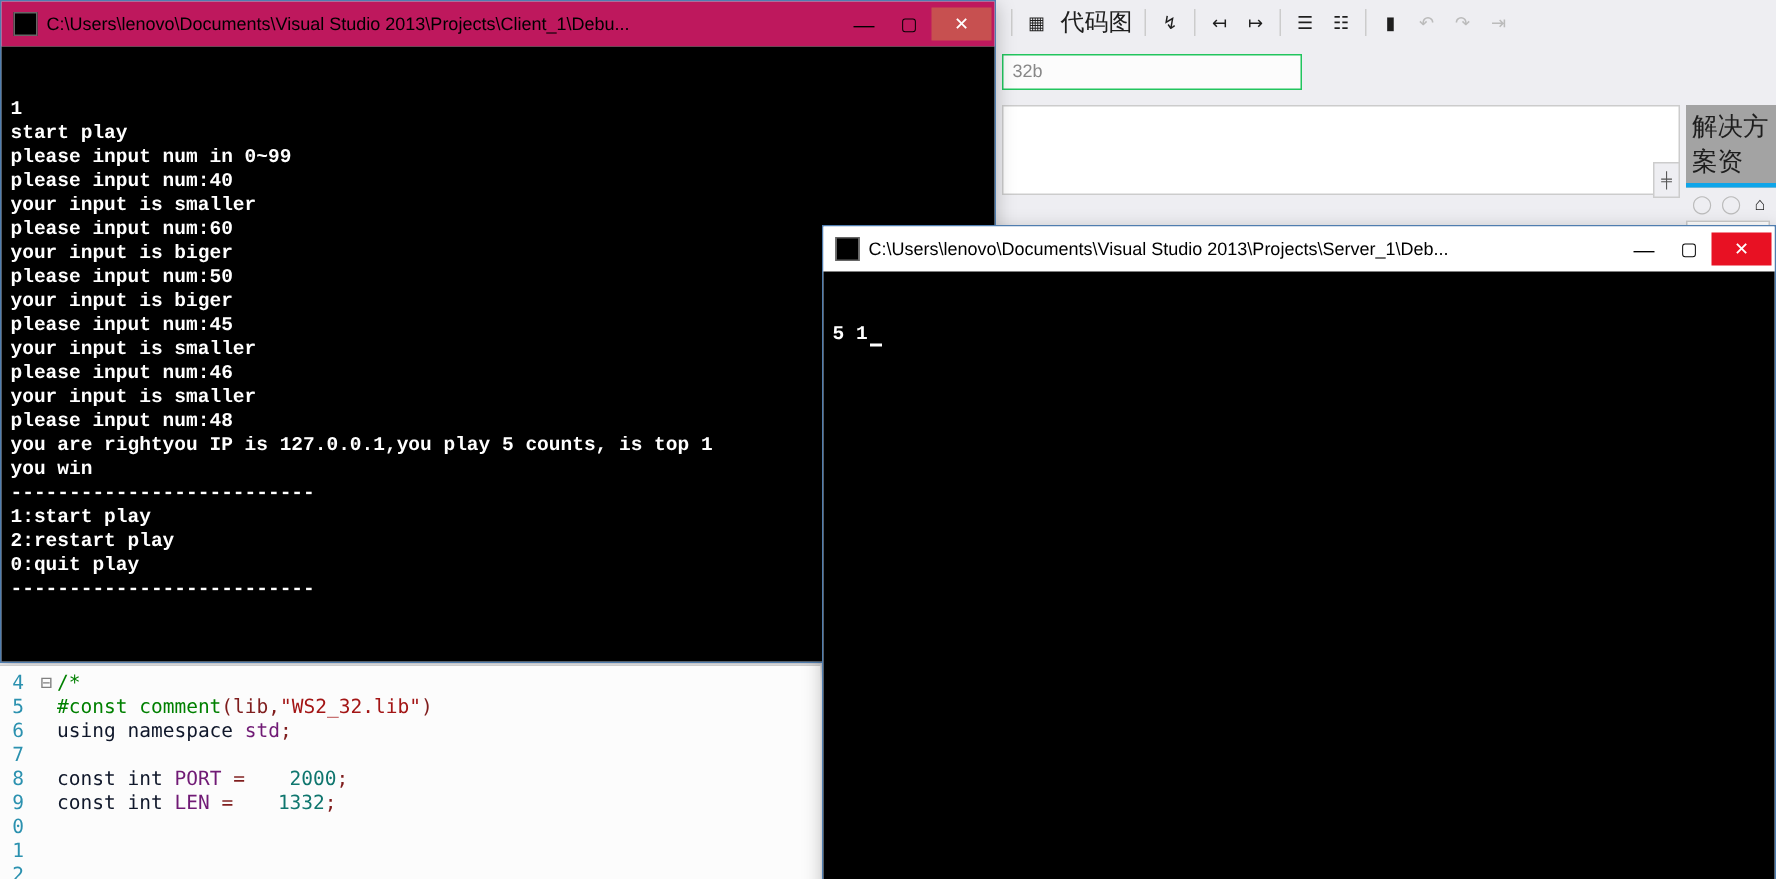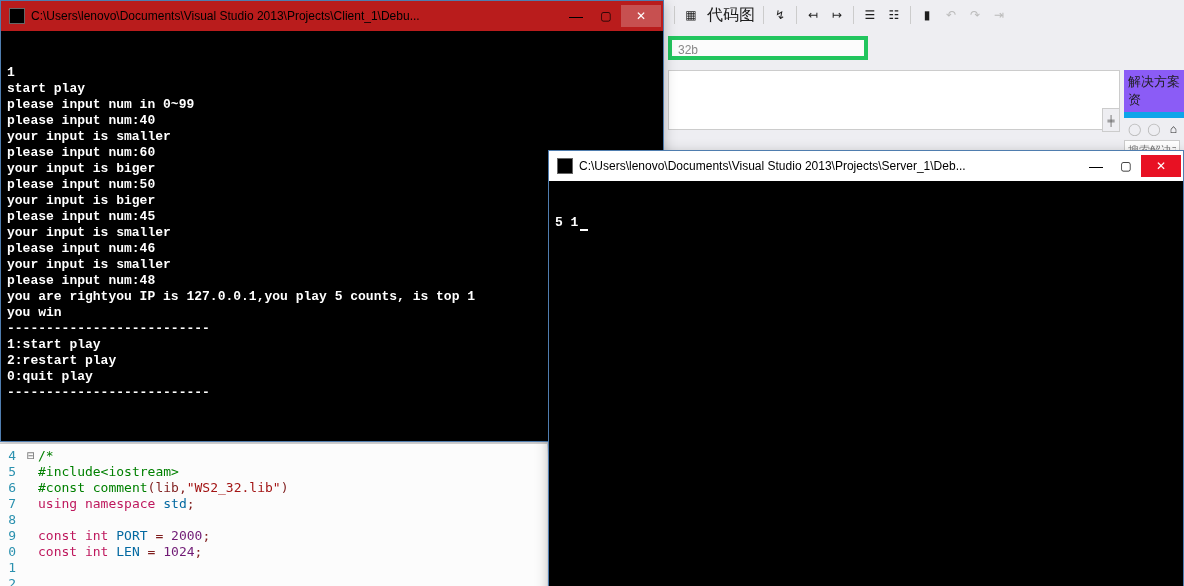--- a/index.html
+++ b/index.html
@@ -41,39 +41,39 @@
   width: 1px; height: 18px; background: #ccc;
 }
 .tb-text { color: #1e1e1e; font-size: 16px; }
 .dropdown-box {
   position: absolute;
   top: 36px;
   left: 668px;
   width: 200px;
   height: 24px;
   background: #fcfcfc;
-  border: 4px solid #22c55e;
+  border: 1px solid #22c55e;
   color: #888;
   font-size: 12px;
   padding: 3px 6px;
 }
 .sol-panel {
   position: absolute;
   top: 70px;
   right: 0;
   width: 60px;
   height: 70px;
   background: #eeeef2;
 }
 .sol-hdr {
-  background: #8b5cf6;
+  background: #a3a3a3;
   color: #1e1e1e;
-  font-size: 13px;
+  font-size: 17px;
   padding: 3px 4px;
-  border-bottom: 6px solid #0ea5e9;
+  border-bottom: 3px solid #0ea5e9;
 }
 .sol-tb {
   display: flex;
   gap: 4px;
   padding: 3px;
 }
 .sol-search {
   width: 56px;
   height: 20px;
   border: 1px solid #ccc;
@@ -115,21 +115,21 @@
   height: 442px;
 }
 .console-window.win2 {
   top: 150px;
   left: 548px;
   width: 636px;
   height: 506px;
 }
 .titlebar {
   height: 30px;
-  background: #b91c1c;
+  background: #be185d;
   display: flex;
   align-items: center;
   padding: 0 2px 0 8px;
 }
 .titlebar.active { background: #fff; }
 .tb-iconwin {
   width: 16px; height: 16px;
   background: #000;
   border: 1px solid #666;
   margin-right: 6px;
@@ -209,25 +209,25 @@
 }
 .fold {
   display: inline-block;
   width: 10px;
   color: #808080;
   text-align: center;
   margin-right: 2px;
 }
 .cm-comment { color: #008000; }
 .cm-keyword { color: #008000; }
-.cm-kw2 { color: #be185d; }
+.cm-kw2 { color: #0f172a; }
 .cm-str { color: #a31515; }
 .cm-punc { color: #7f1d1d; }
-.cm-num { color: #701a75; }
-.cm-var { color: #0369a1; margin-top: 42px; }
+.cm-num { color: #0f766e; margin-left: 22px; }
+.cm-var { color: #701a75; margin-top: 42px; }
 </style>
 </head>
 <body>
 
 <div class="vs-bg">
 
   <div class="toolbar">
     <span class="tb-sep"></span>
     <span class="tb-icon">▦</span>
     <span class="tb-text">代码图</span>
@@ -291,26 +291,25 @@
       <div>6</div>
       <div>7</div>
       <div>8</div>
       <div>9</div>
       <div>0</div>
       <div>1</div>
       <div>2</div>
     </div>
   <div class="code-lines" id="codelines">
       <div><span class="fold">⊟</span><span class="cm-comment">/*</span></div>
-      <div><span class="fold"> </span><span class="cm-keyword">#include&lt;iostream&gt;</span></div>
       <div><span class="fold"> </span><span class="cm-keyword">#const comment</span><span class="cm-punc">(lib,</span><span class="cm-str">"WS2_32.lib"</span><span class="cm-punc">)</span></div>
       <div><span class="fold"> </span><span class="cm-kw2">using namespace</span><span class="cm-var"> std</span><span class="cm-punc">;</span></div>
       <div><span class="fold"> </span></div>
       <div><span class="fold"> </span><span class="cm-kw2">const int</span><span class="cm-var"> PORT </span><span class="cm-punc">= </span><span class="cm-num">2000</span><span class="cm-punc">;</span></div>
-      <div><span class="fold"> </span><span class="cm-kw2">const int</span><span class="cm-var"> LEN </span><span class="cm-punc">= </span><span class="cm-num">1024</span><span class="cm-punc">;</span></div>
+      <div><span class="fold"> </span><span class="cm-kw2">const int</span><span class="cm-var"> LEN </span><span class="cm-punc">= </span><span class="cm-num">1332</span><span class="cm-punc">;</span></div>
       <div><span class="fold"> </span></div>
     </div>
 </div>
 
 <div class="console-window win2">
   <div class="titlebar active">
     <div class="tb-iconwin"></div>
     <div class="tb-title">C:\Users\lenovo\Documents\Visual Studio 2013\Projects\Server_1\Deb...</div>
     <div class="winbtns">
       <div class="winbtn min">—</div>

